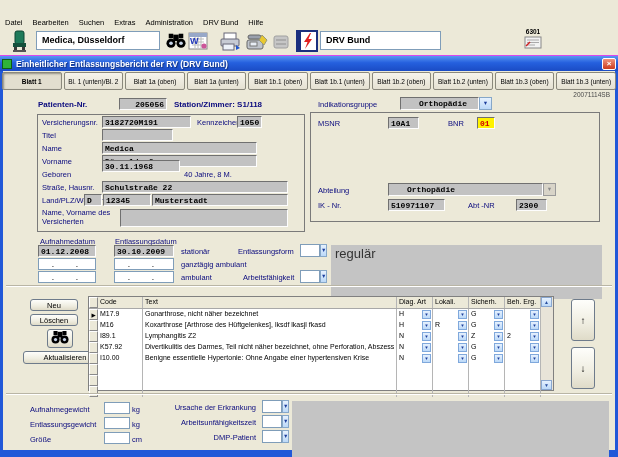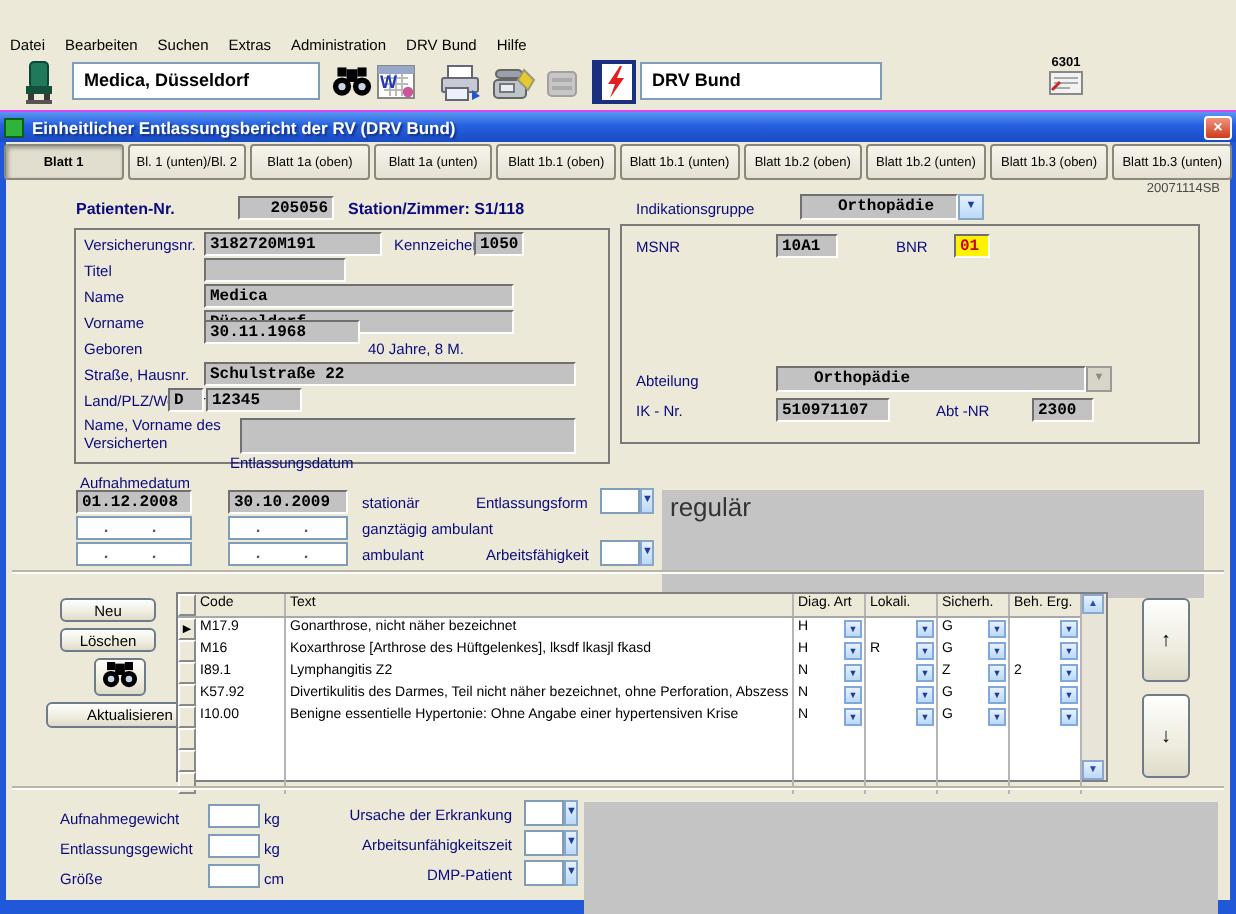--- a/index.html
+++ b/index.html
@@ -230,20 +230,21 @@
   <span class="lbl" style="left:42px;top:170px;">Geboren</span>
   <div class="fld" style="left:102px;top:160px;width:78px;">30.11.1968</div>
   <span class="lbl" style="left:184px;top:170px;">40 Jahre, 8 M.</span>
 
   <span class="lbl" style="left:42px;top:183px;">Straße, Hausnr.</span>
   <div class="fld" style="left:102px;top:181px;width:186px;">Schulstraße 22</div>
 
   <span class="lbl" style="left:42px;top:196px;">Land/PLZ/Wohnort</span>
   <div class="fld" style="left:84px;top:194px;width:18px;">D</div>
   <div class="fld" style="left:103px;top:194px;width:48px;">12345</div>
+  <div class="fld" style="left:152px;top:194px;width:136px;">Musterstadt</div>
 
   <span class="lbl" style="left:42px;top:209px;width:76px;white-space:normal;line-height:8.5px;">Name, Vorname des Versicherten</span>
   <div class="fld" style="left:120px;top:209px;width:168px;height:18px;"></div>
 
   <div class="grpbox" style="left:310px;top:112px;width:290px;height:110px;"></div>
   <span class="lbl" style="left:318px;top:119px;">MSNR</span>
   <div class="fld" style="left:388px;top:117px;width:31px;">10A1</div>
   <span class="lbl" style="left:448px;top:119px;">BNR</span>
   <div class="fld yellow" style="left:477px;top:117px;width:18px;">01</div>
 
@@ -252,21 +253,21 @@
     <span class="ddval">Orthopädie</span>
     <span class="ddarrow gray">▼</span>
   </div>
 
   <span class="lbl" style="left:318px;top:201px;">IK - Nr.</span>
   <div class="fld" style="left:388px;top:199px;width:57px;">510971107</div>
   <span class="lbl" style="left:468px;top:201px;">Abt -NR</span>
   <div class="fld" style="left:516px;top:199px;width:31px;">2300</div>
 
   <span class="lbl" style="left:40px;top:237px;">Aufnahmedatum</span>
-  <span class="lbl" style="left:115px;top:227px;">Entlassungsdatum</span>
+  <span class="lbl" style="left:115px;top:237px;">Entlassungsdatum</span>
 
   <div class="fld" style="left:38px;top:245px;width:58px;">01.12.2008</div>
   <div class="fld" style="left:114px;top:245px;width:60px;">30.10.2009</div>
   <span class="lbl" style="left:181px;top:247px;">stationär</span>
   <span class="lbl" style="left:238px;top:247px;">Entlassungsform</span>
   <div class="ddwrap white" style="left:300px;top:244px;width:26px;">
     <span class="ddval">1</span>
     <span class="ddarrow">▼</span>
   </div>
   <div class="flatbar" style="left:331px;top:245px;width:271px;">regulär</div>

